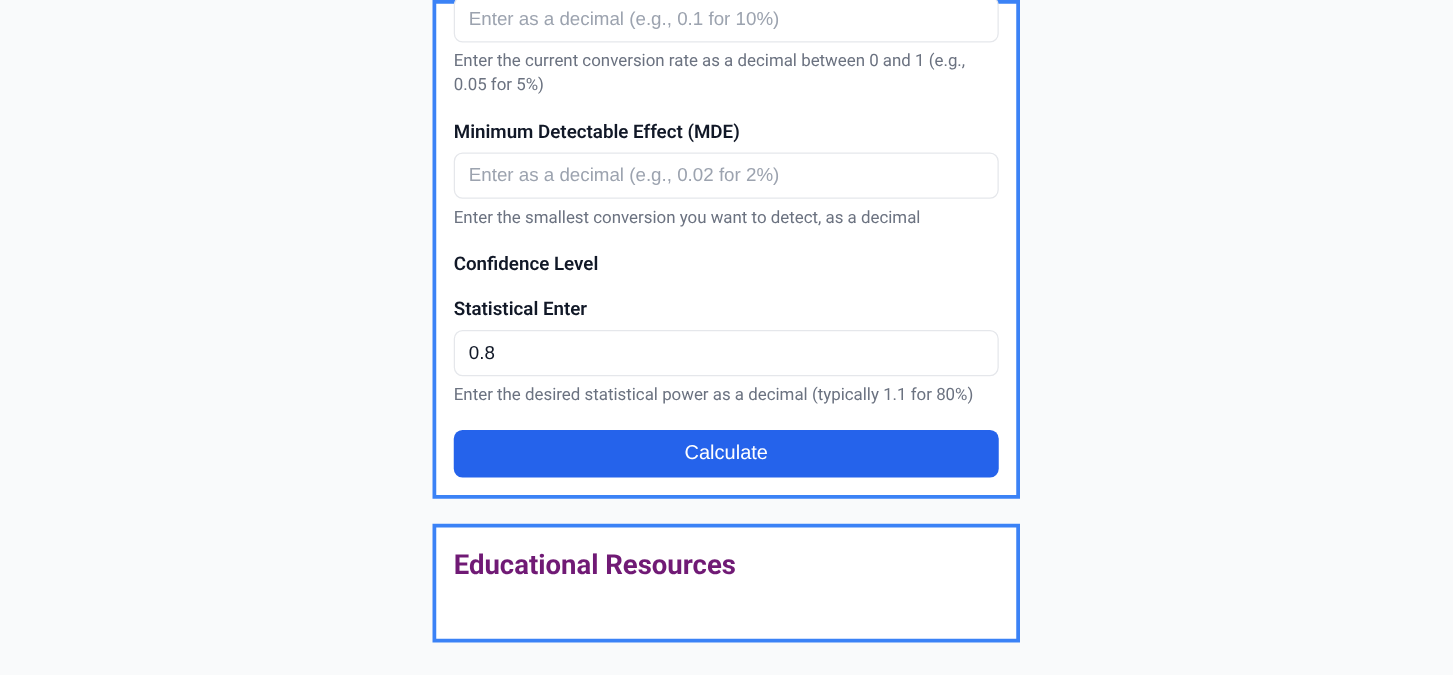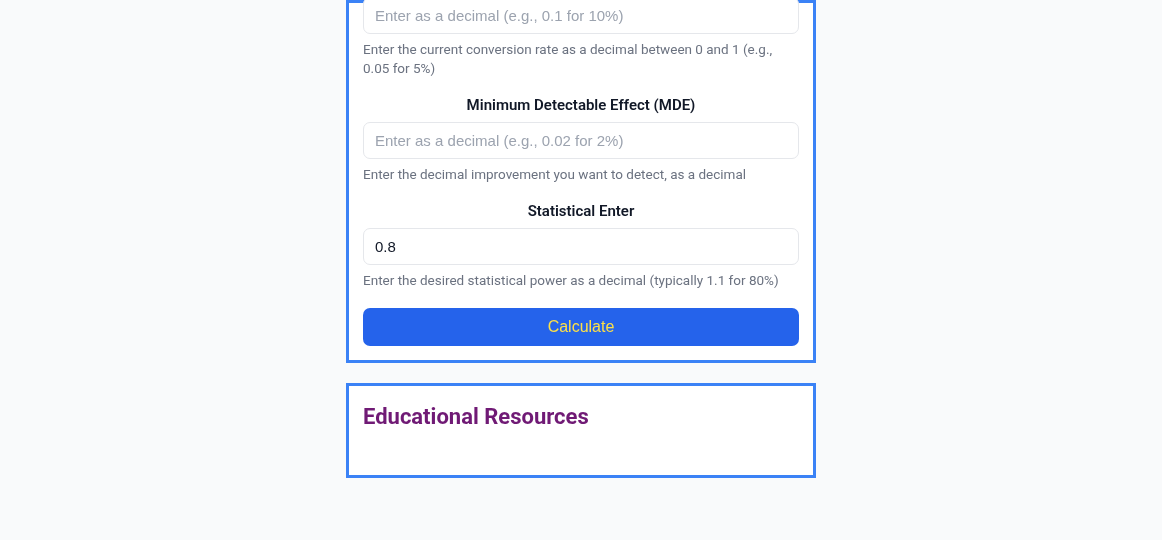--- a/index.html
+++ b/index.html
@@ -27,21 +27,20 @@
       padding: 0 14px 14px 14px;
       margin-bottom: 20px;
     }
     .field-label {
       font-size: 15px;
       font-weight: 600;
       color: #111827;
       margin-bottom: 8px;
       margin-top: 18px;
       display: block;
-      text-align: center;
     }
     .input {
       width: 100%;
       padding: 9px 11px;
       font-size: 15px;
       border: 1px solid #e5e7eb;
       border-radius: 7px;
       color: #111827;
       background: #ffffff;
       outline: none;
@@ -52,21 +51,21 @@
     .help-text {
       font-size: 13.5px;
       color: #6b7280;
       margin-top: 6px;
       line-height: 1.4;
     }
     .btn-primary {
       width: 100%;
       padding: 10px 0;
       background: #2563eb;
-      color: #fde047;
+      color: #ffffff;
       font-size: 16px;
       font-weight: 400;
       border: none;
       border-radius: 7px;
       cursor: pointer;
       margin-top: 18px;
     }
     .section-heading {
       font-size: 22px;
       font-weight: 700;
@@ -82,22 +81,23 @@
 <body>
 
 <div class="container">
   <div class="card">
     <div class="offset-wrapper">
       <input type="text" class="input" placeholder="Enter as a decimal (e.g., 0.1 for 10%)" style="">
       <p class="help-text">Enter the current conversion rate as a decimal between 0 and 1 (e.g., 0.05 for 5%)</p>
 
       <label class="field-label">Minimum Detectable Effect (MDE)</label>
       <input type="text" class="input" placeholder="Enter as a decimal (e.g., 0.02 for 2%)" style="">
-      <p class="help-text">Enter the decimal improvement you want to detect, as a decimal</p>
+      <p class="help-text">Enter the smallest conversion you want to detect, as a decimal</p>
 
+      <label class="field-label">Confidence Level</label>
 
       <label class="field-label">Statistical Enter</label>
       <input type="text" class="input" value="0.8" style="">
       <p class="help-text">Enter the desired statistical power as a decimal (typically 1.1 for 80%)</p>
 
       <button class="btn-primary">Calculate</button>
     </div>
   </div>
 
   <div class="card" style="padding-bottom: 30px;">

